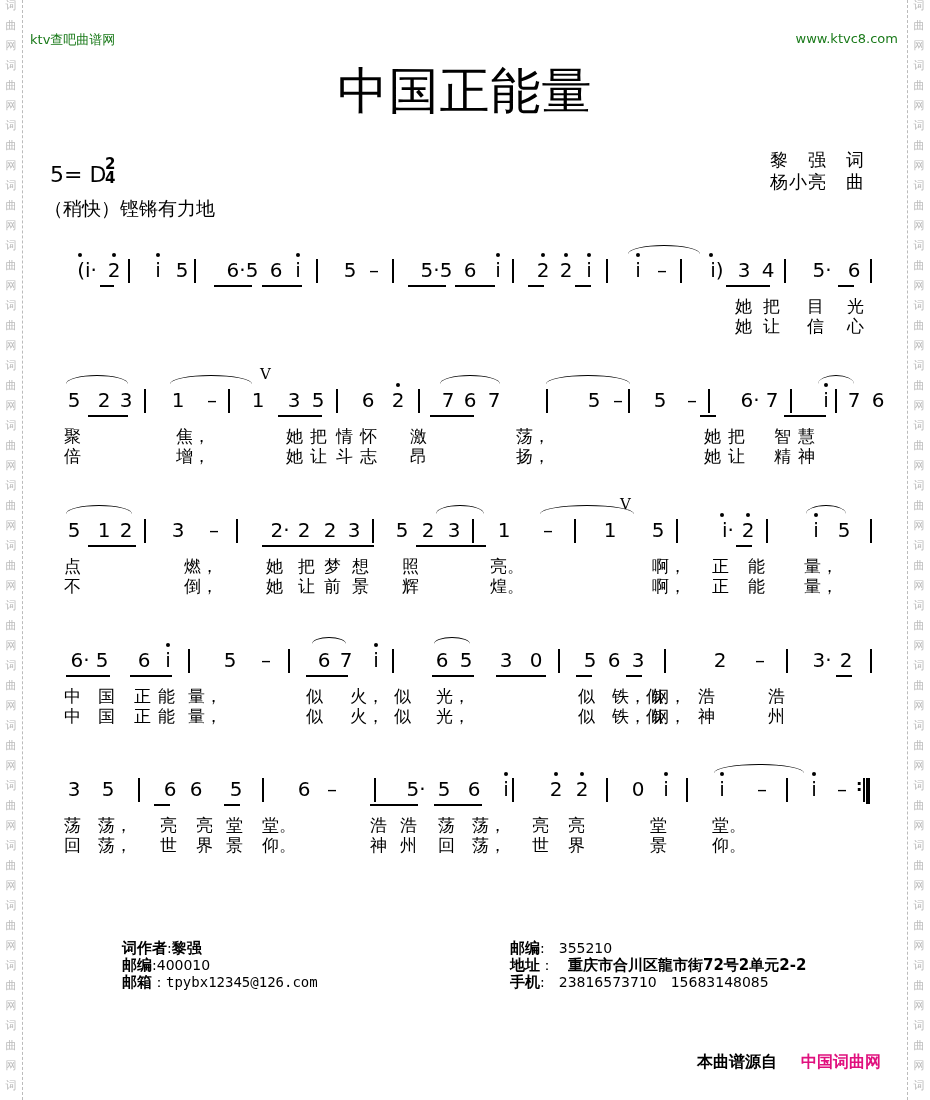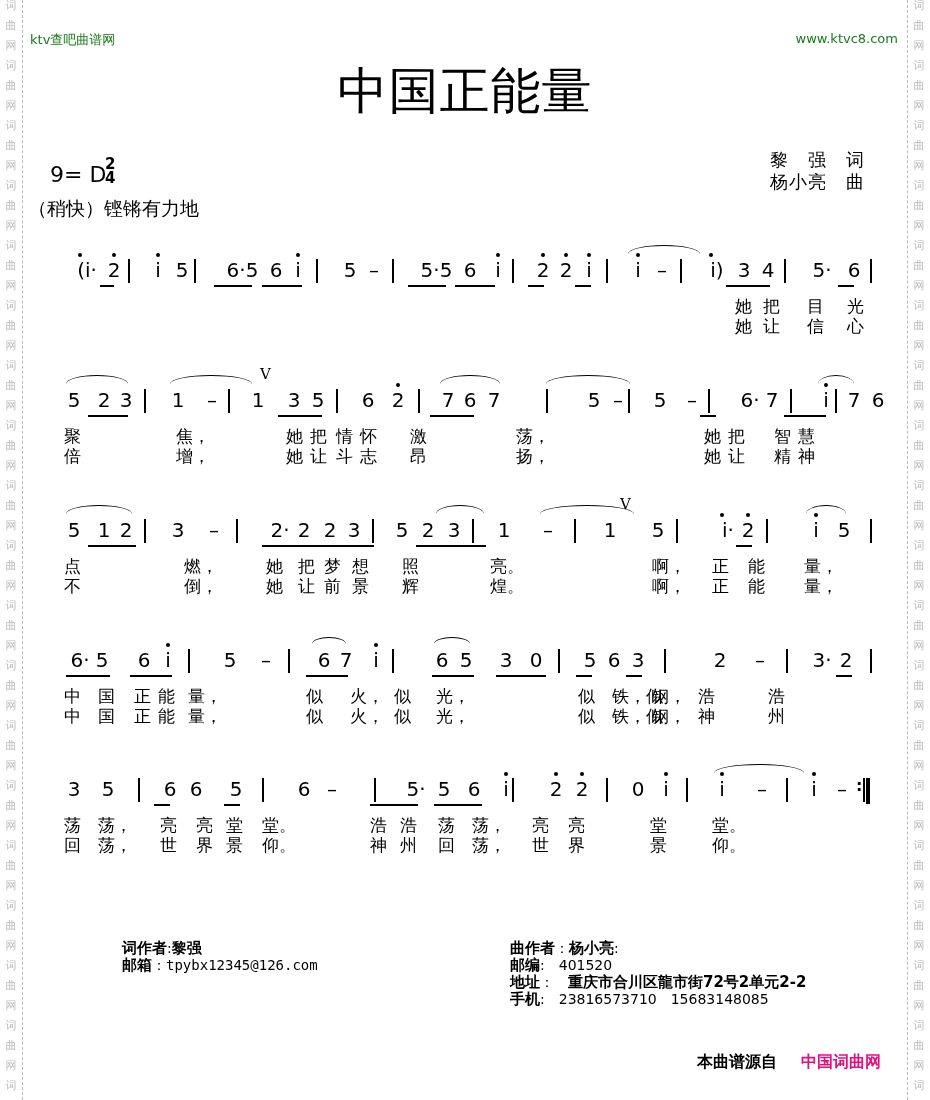--- a/index.html
+++ b/index.html
@@ -7,21 +7,21 @@
          font-family:"DejaVu Sans","Liberation Sans",sans-serif; color:#000; }
   .side { position:absolute; top:0; width:22px; height:1100px; }
   .side.left { left:0; border-right:1px dashed #bbb; }
   .side.right { right:0; border-left:1px dashed #bbb; }
   .side .wm { position:absolute; left:3px; width:16px; font-size:11px; line-height:20px; color:#bbb; text-align:center; }
   .hdr-left { position:absolute; left:30px; top:31px; font-size:13px; color:#1a7a1a; }
   .hdr-right { position:absolute; right:32px; top:31px; font-size:13px; color:#1a7a1a; }
   .title { position:absolute; left:0; width:930px; top:58px; text-align:center; font-size:50px; letter-spacing:1px; }
   .key { position:absolute; left:50px; top:162px; font-size:22px; }
   .timesig { position:absolute; left:105px; top:157px; font-size:15px; line-height:14px; text-align:center; font-weight:bold; }
-  .tempo { position:absolute; left:28px; top:196px; font-size:19px; }
+  .tempo { position:absolute; left:44px; top:196px; font-size:19px; }
   .credit { position:absolute; left:770px; font-size:18px; letter-spacing:1px; }
   .row { position:absolute; left:0; width:930px; }
   .notes { position:absolute; left:0; top:0; height:30px; width:930px; font-size:20px; }
   .n { position:absolute; top:0; width:16px; text-align:center; line-height:26px; }
   .n .dot { position:absolute; left:6px; top:-4px; width:4px; height:4px; border-radius:2px; background:#000; }
   .ul { position:absolute; height:2px; background:#000; }
   .bar { position:absolute; top:2px; width:2px; height:24px; background:#000; }
   .slur { position:absolute; border-top:1.5px solid #000; border-radius:50% 50% 0 0 / 100% 100% 0 0; height:8px; }
   .breath { position:absolute; font-size:15px; font-family:"DejaVu Serif",serif; }
   .lyr { position:absolute; font-size:17px; line-height:22px; }
@@ -150,21 +150,21 @@
     <div class="wm" style="top: 1056px;">网</div>
     <div class="wm" style="top: 1076px;">词</div>
     <div class="wm" style="top: 1096px;">曲</div>
   </div>
 
 <div class="hdr-left">ktv查吧曲谱网</div>
 <div class="hdr-right">www.ktvc8.com</div>
 
 <div class="title">中国正能量</div>
 
-<div class="key">9= D</div>
+<div class="key">5= D</div>
 <div class="timesig">
   <div>2</div>
   <div>4</div>
 </div>
 <div class="tempo">（稍快）铿锵有力地</div>
 <div class="credit" style="top:148px">黎　强　词</div>
 <div class="credit" style="top:170px">杨小亮　曲</div>
 
 <div id="score">
     <div class="row" style="top: 257px;">
@@ -493,24 +493,24 @@
       <div class="lyr" style="left: 472px; top: 58px;">荡，</div>
       <div class="lyr" style="left: 532px; top: 58px;">世</div>
       <div class="lyr" style="left: 568px; top: 58px;">界</div>
       <div class="lyr" style="left: 650px; top: 58px;">景</div>
       <div class="lyr" style="left: 712px; top: 58px;">仰。</div>
     </div>
   </div>
 
 <div class="footer" style="left:122px; top:940px;">
   <div><b>词作者</b>:<b>黎强</b></div>
+  <div><b>邮编</b>:<span>400010</span></div>
   <div><b>邮箱</b>：<span style="font-family:'DejaVu Sans Mono',monospace">tpybx12345@126.com</span></div>
 </div>
 <div class="footer" style="left:510px; top:940px;">
-  <div><b>曲作者</b>：<b>杨小亮</b>:</div>
-  <div><b>邮编</b>:　<span>401520</span></div>
+  <div><b>邮编</b>:　<span>355210</span></div>
   <div><b>地址</b>：　<b>重庆市合川区龍市街72号2单元2-2</b></div>
   <div><b>手机</b>:　<span>23816573710　15683148085</span></div>
 </div>
 
 <div class="src">
   <span>本曲谱源自</span><span class="brand">中国词曲网</span>
 </div>
 
 </body></html>

